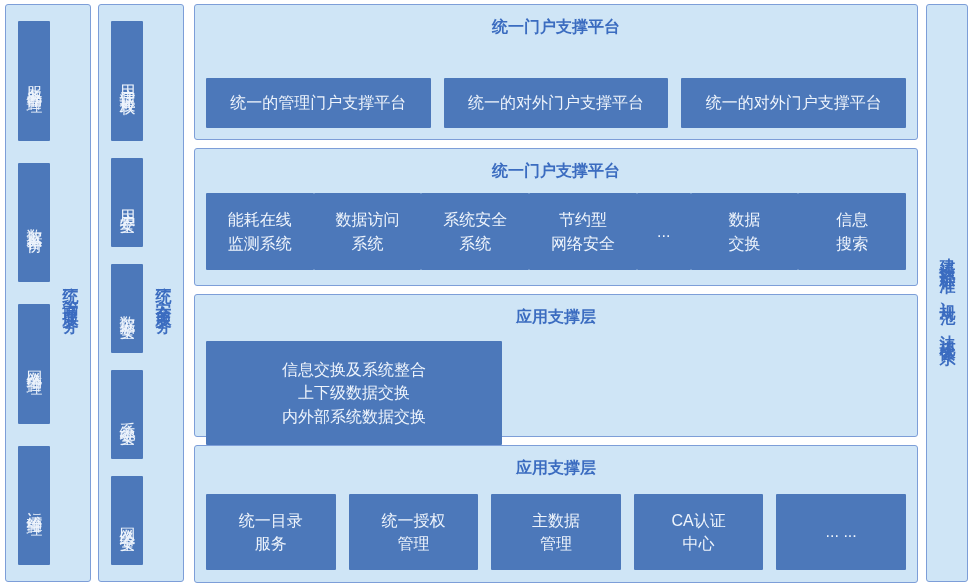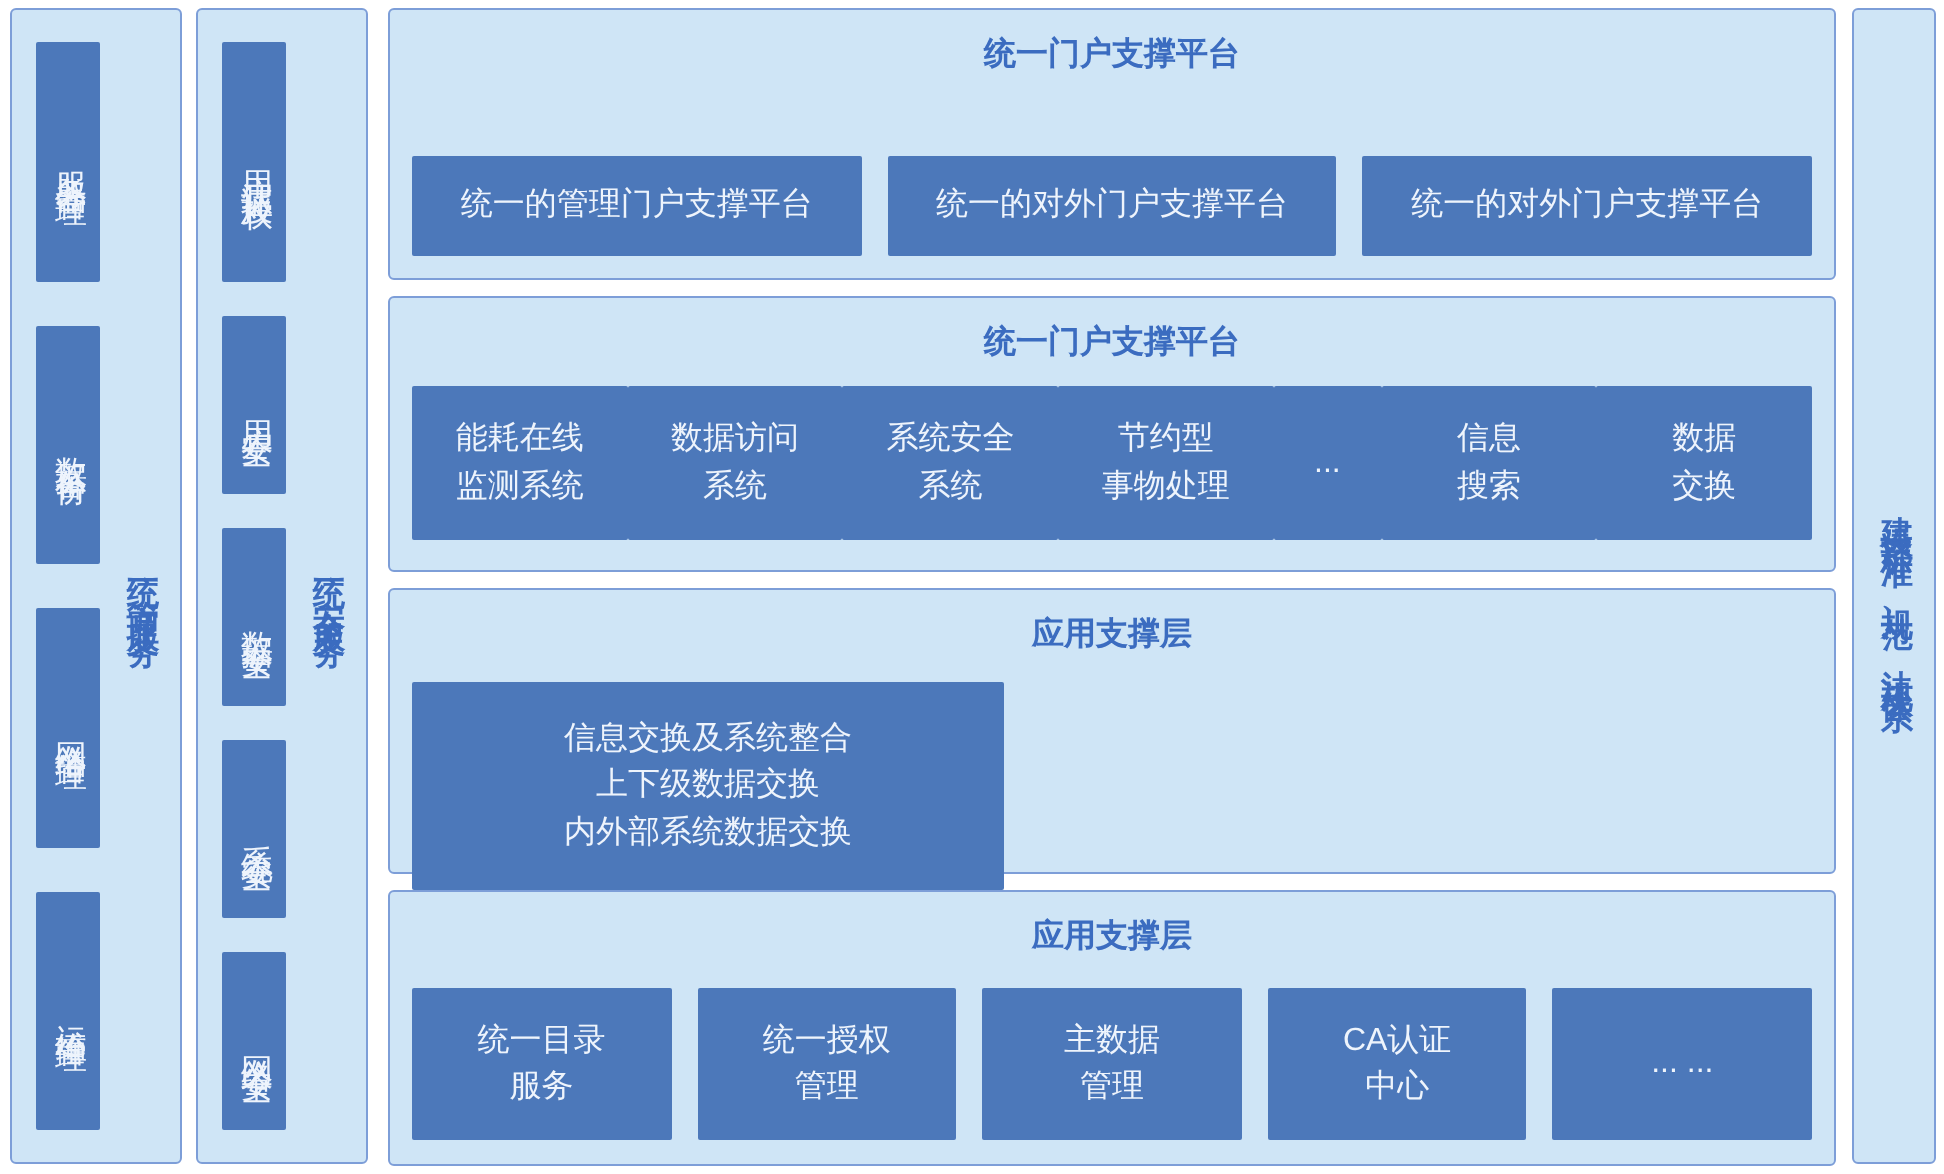--- a/index.html
+++ b/index.html
@@ -136,26 +136,26 @@
     <div class="panel s2">
       <div class="panel-title">统一门户支撑平台</div>
       <div class="row">
         <div class="hbox">能耗在线
 监测系统</div>
         <div class="hbox">数据访问
 系统</div>
         <div class="hbox">系统安全
 系统</div>
         <div class="hbox">节约型
-事物处理</div>
+网络安全</div>
         <div class="hbox small">...</div>
+        <div class="hbox">数据
+交换</div>
         <div class="hbox">信息
 搜索</div>
-        <div class="hbox">数据
-交换</div>
       </div>
     </div>
 
     <div class="panel s3">
       <div class="panel-title">应用支撑层</div>
       <div class="row">
         <div class="hbox b0">信息交换及系统整合
 上下级数据交换
 内外部系统数据交换</div>
       </div>

